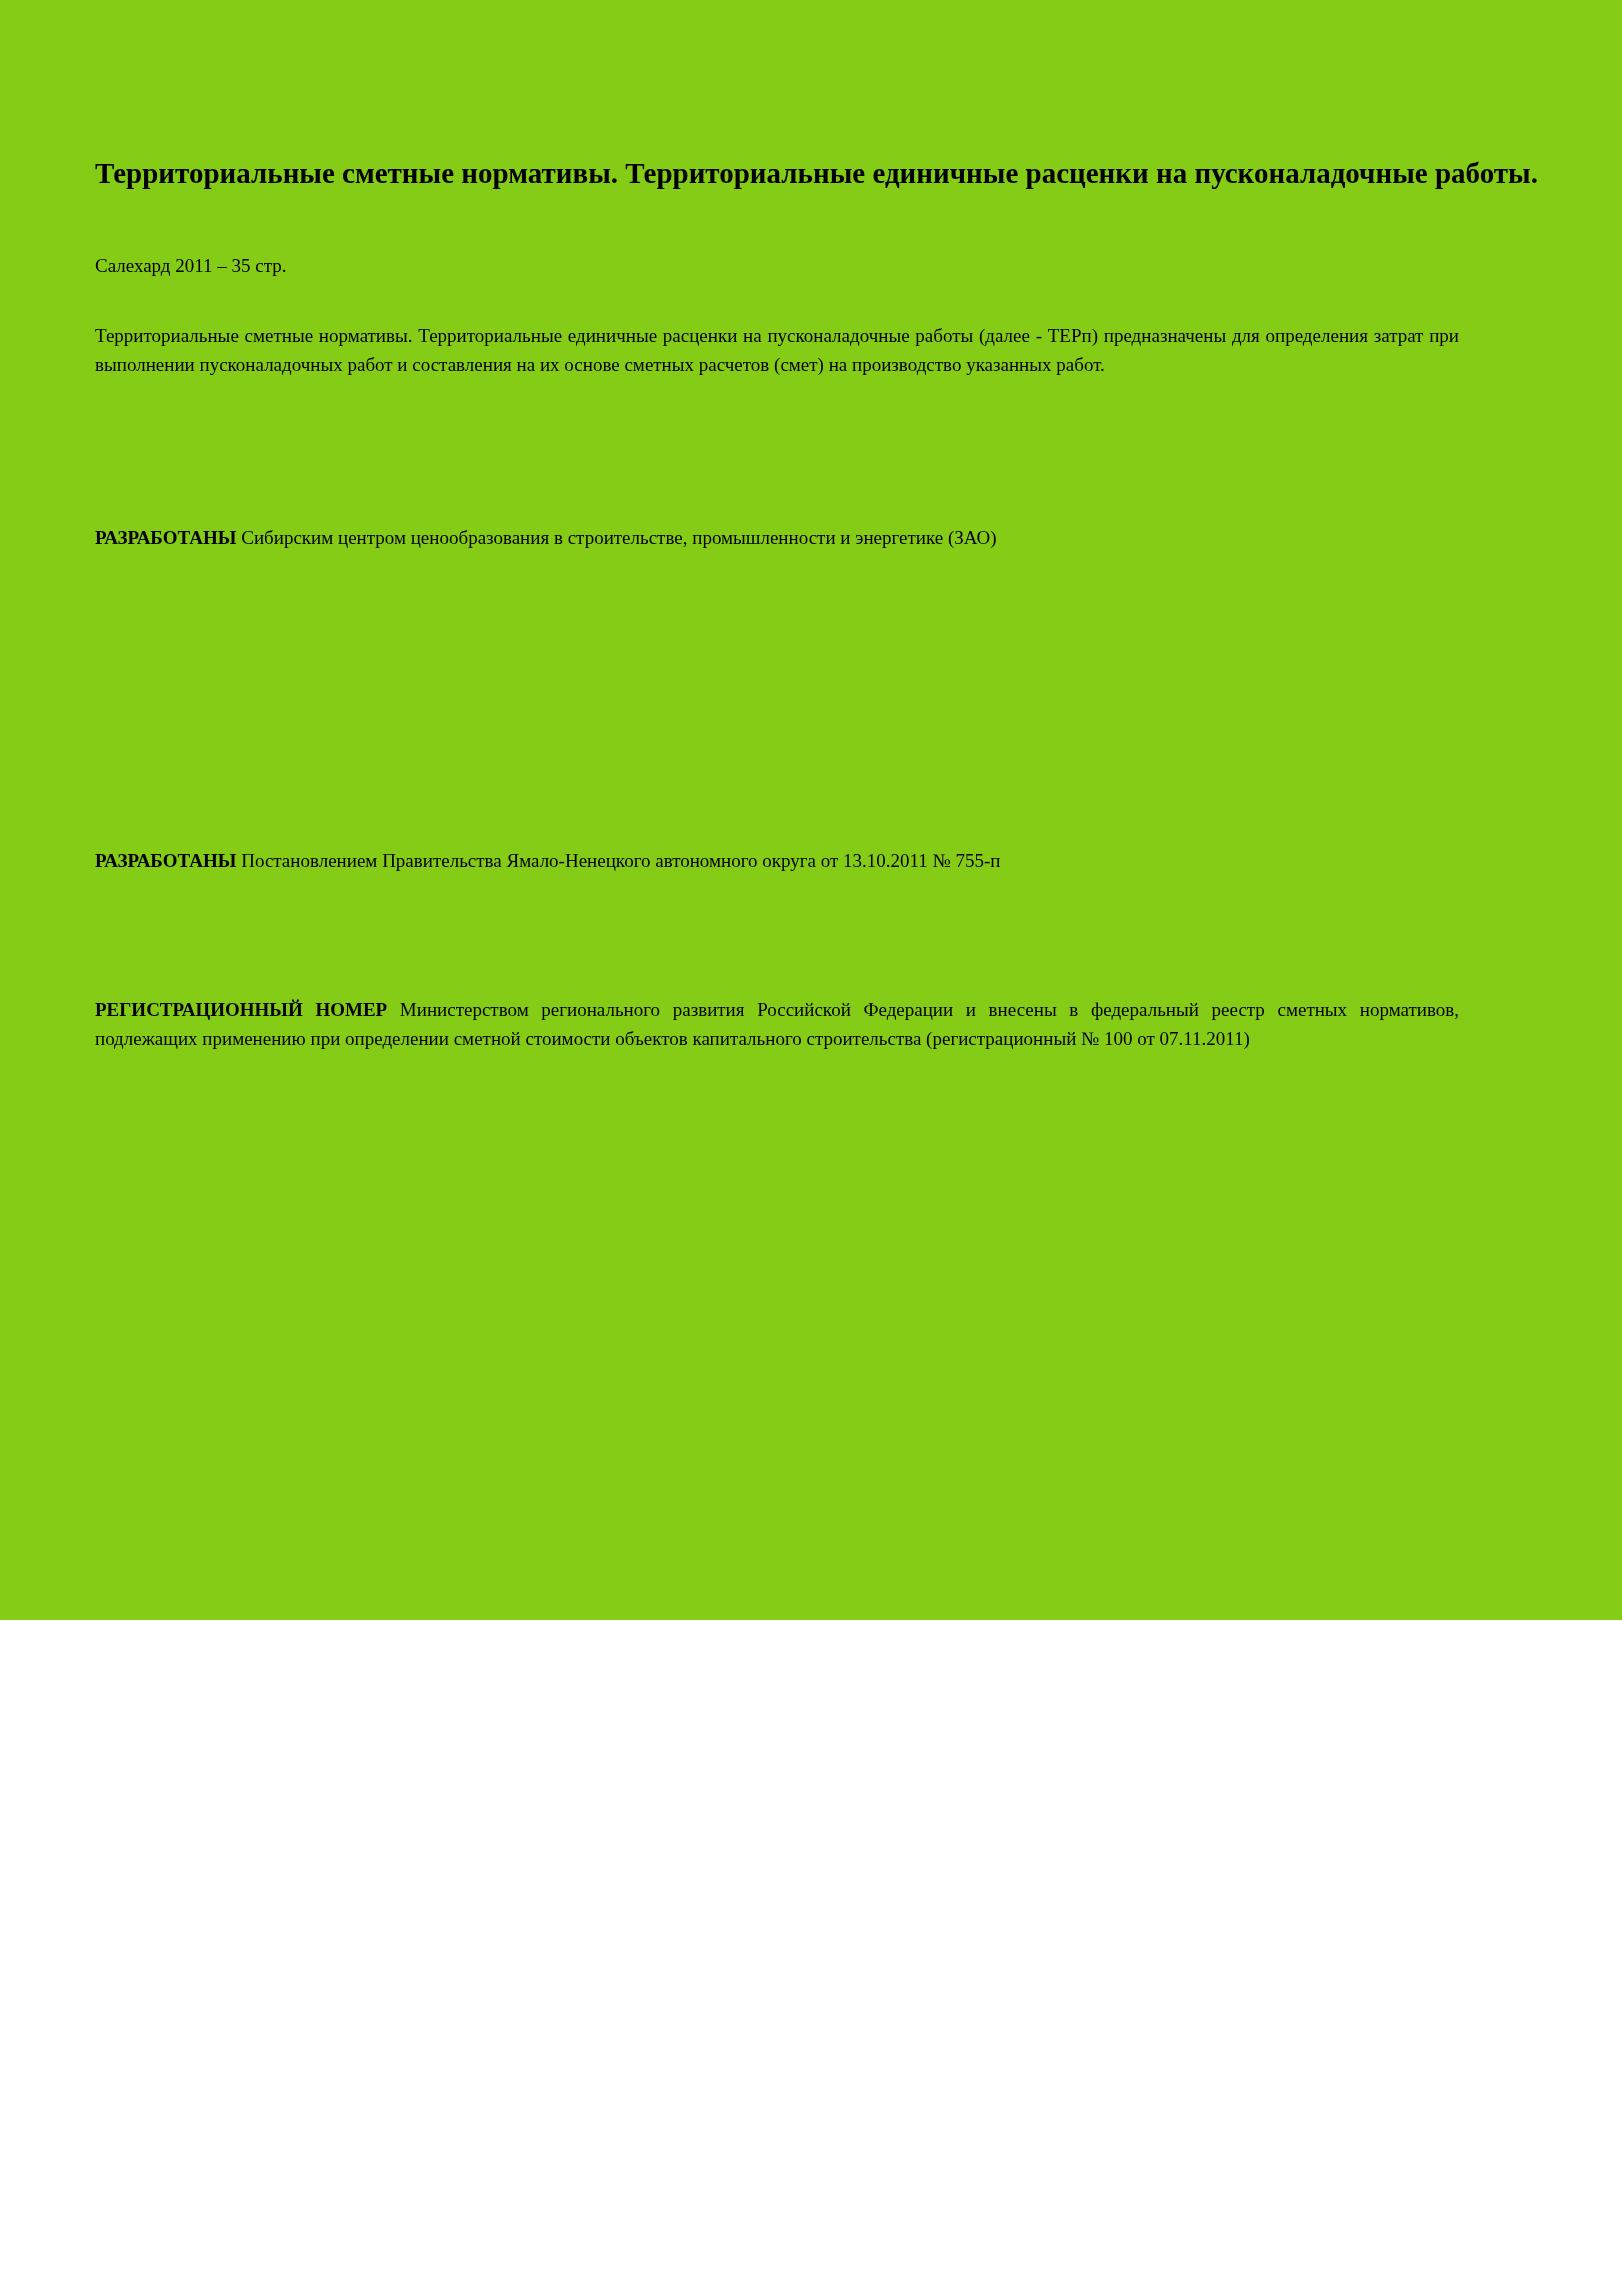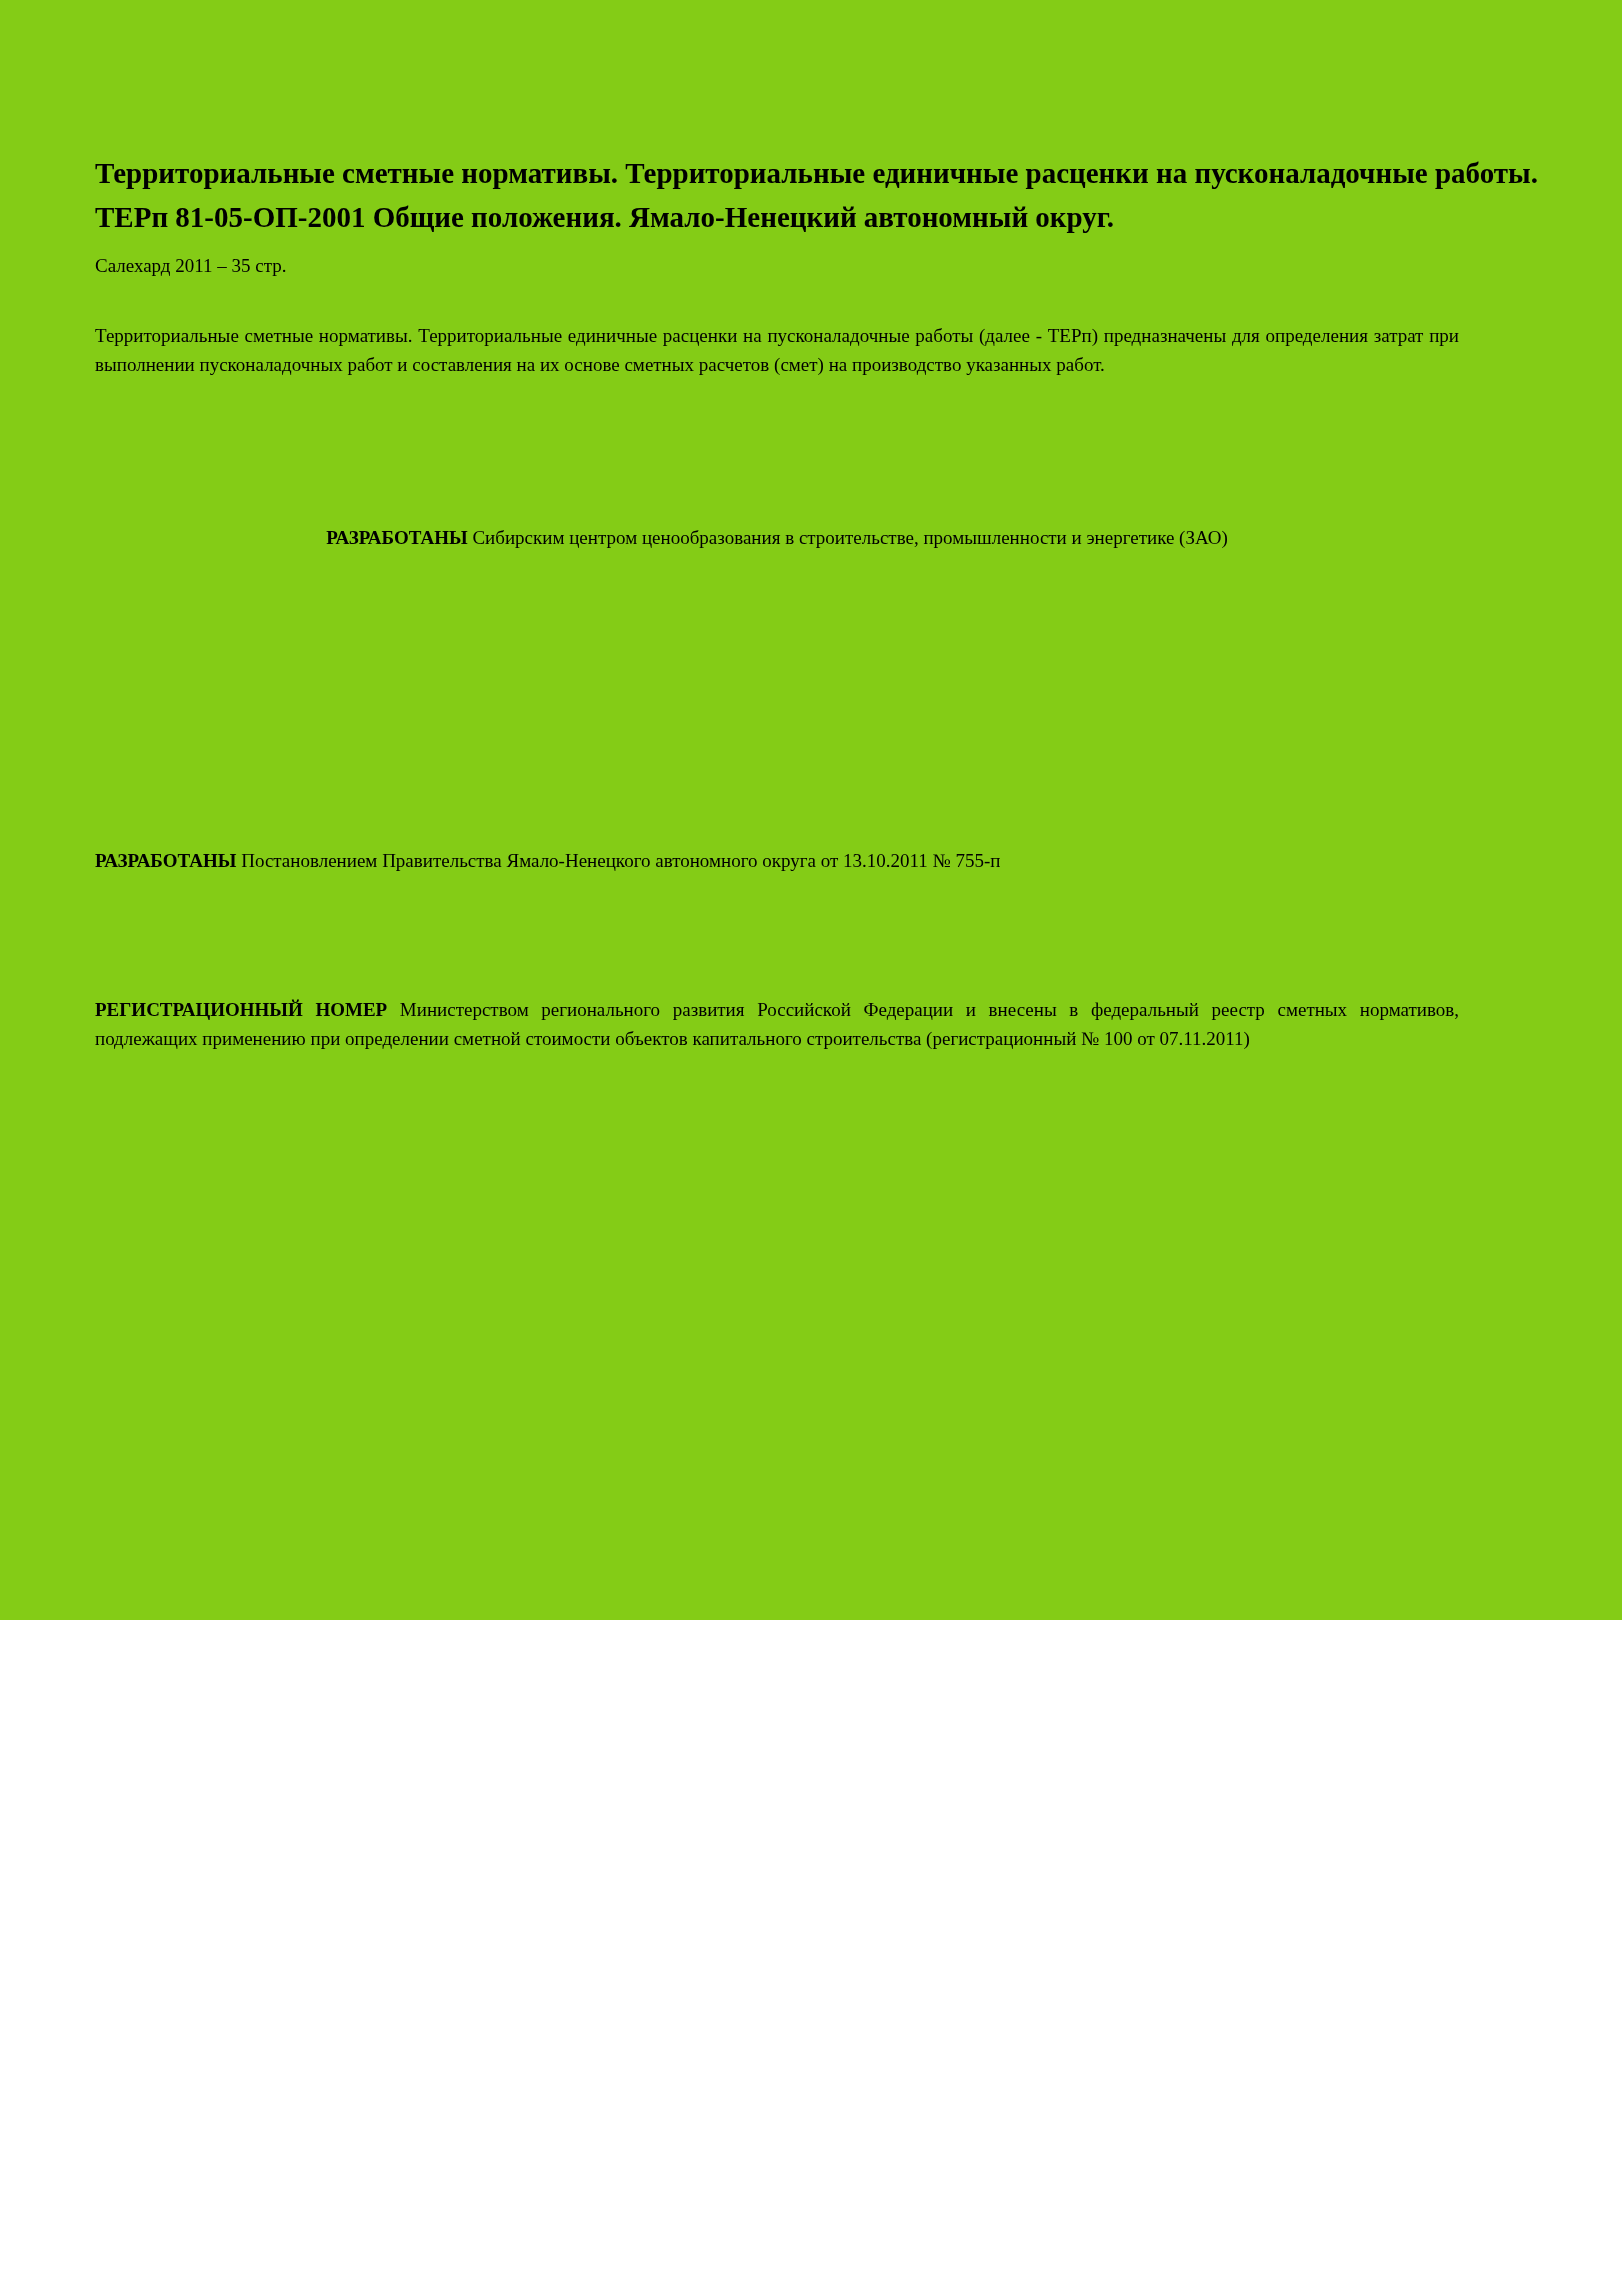--- a/index.html
+++ b/index.html
@@ -44,27 +44,26 @@
     font-weight: bold;
   }
 </style>
 </head>
 <body>
 
 <div class="page">
 
   <div class="block title-line" style="top: 158px;">Территориальные сметные нормативы. Территориальные единичные расценки на пусконаладочные работы.</div>
 
-  <div class="block title-line" style="top: 202px;">ТЕРп 81-05-ОП-2001 Общие положения. Ямало-Ненецкий автономный округ.</div>
 
   <div class="block imprint" style="top: 251px;">Салехард 2011 – 35 стр.</div>
 
   <div class="block para-justify" style="top: 321px;">Территориальные сметные нормативы. Территориальные единичные расценки на пусконаладочные работы (далее - ТЕРп) предназначены для определения затрат при выполнении пусконаладочных работ и составления на их основе сметных расчетов (смет) на производство указанных работ.</div>
 
-  <div class="block single-line" style="top: 523px; text-align: center;"><span class="sec-label">РАЗРАБОТАНЫ</span> <span>Сибирским центром ценообразования в строительстве, промышленности и энергетике (ЗАО)</span></div>
+  <div class="block single-line" style="top: 523px;"><span class="sec-label">РАЗРАБОТАНЫ</span> <span>Сибирским центром ценообразования в строительстве, промышленности и энергетике (ЗАО)</span></div>
 
 
   <div class="block single-line" style="top: 846px;"><span class="sec-label">РАЗРАБОТАНЫ</span> <span>Постановлением Правительства Ямало-Ненецкого автономного округа от 13.10.2011 № 755-п</span></div>
 
   <div class="block para-justify" style="top: 995px;"><span class="sec-label">РЕГИСТРАЦИОННЫЙ НОМЕР</span> <span>Министерством регионального развития Российской Федерации и внесены в федеральный реестр сметных нормативов, подлежащих применению при определении сметной стоимости объектов капитального строительства (регистрационный № 100 от 07.11.2011)</span></div>
 
 </div>
 
 
 </body></html>

